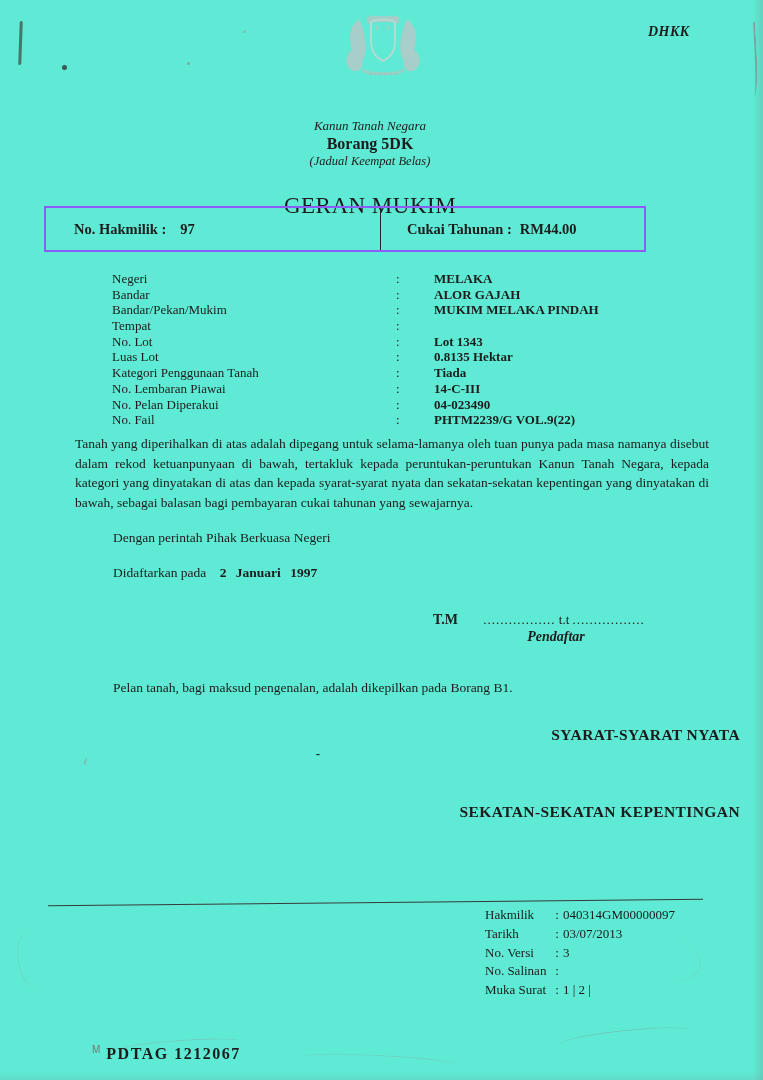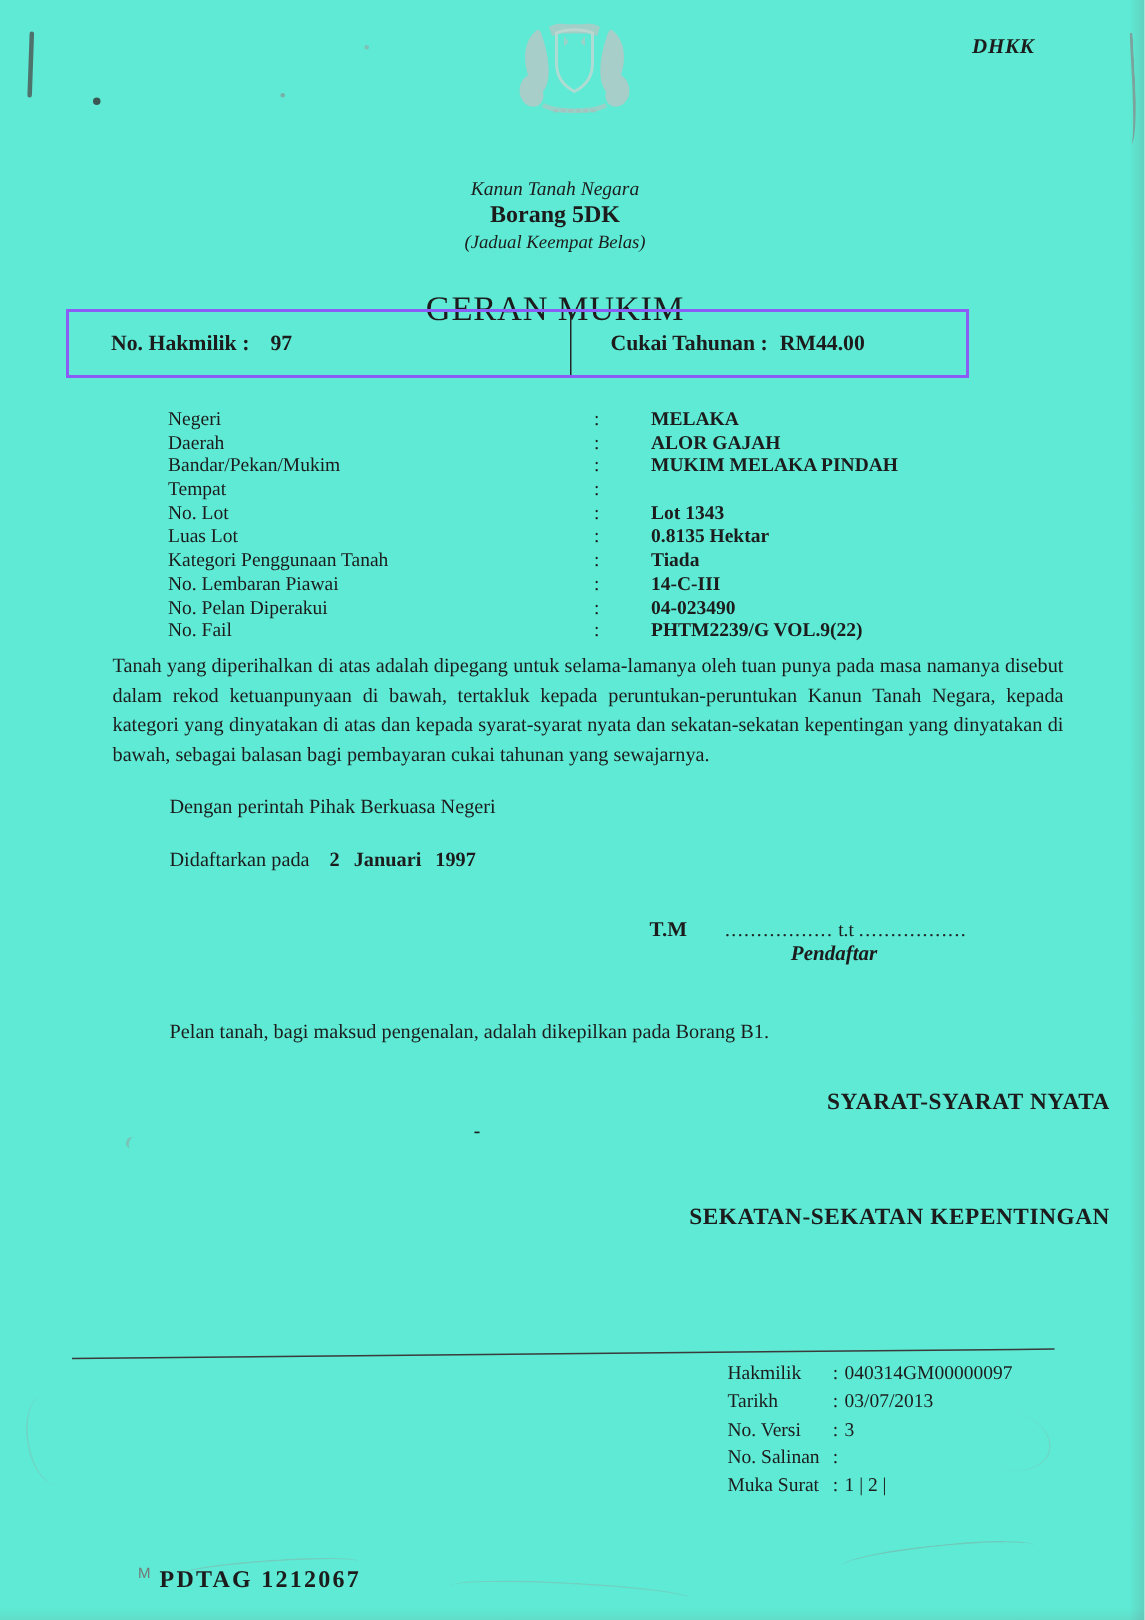--- a/index.html
+++ b/index.html
@@ -137,21 +137,21 @@
     </div>
   </div>
 
   <div class="details">
     <div class="detail-row">
       <span class="detail-label">Negeri</span>
       <span class="detail-colon">:</span>
       <span class="detail-value">MELAKA</span>
     </div>
     <div class="detail-row">
-      <span class="detail-label">Daerah</span>
+      <span class="detail-label">Bandar</span>
       <span class="detail-colon">:</span>
       <span class="detail-value">ALOR GAJAH</span>
     </div>
     <div class="detail-row">
       <span class="detail-label">Bandar/Pekan/Mukim</span>
       <span class="detail-colon">:</span>
       <span class="detail-value">MUKIM MELAKA PINDAH</span>
     </div>
     <div class="detail-row">
       <span class="detail-label">Tempat</span>

